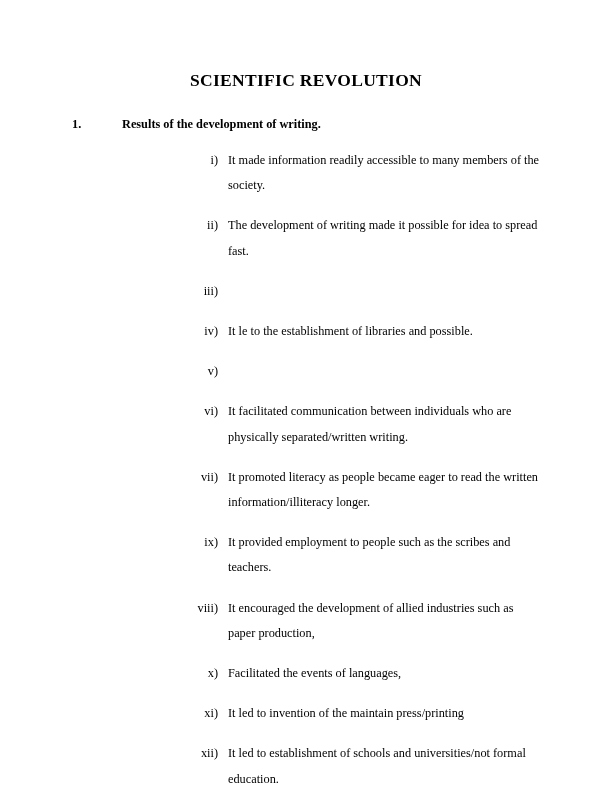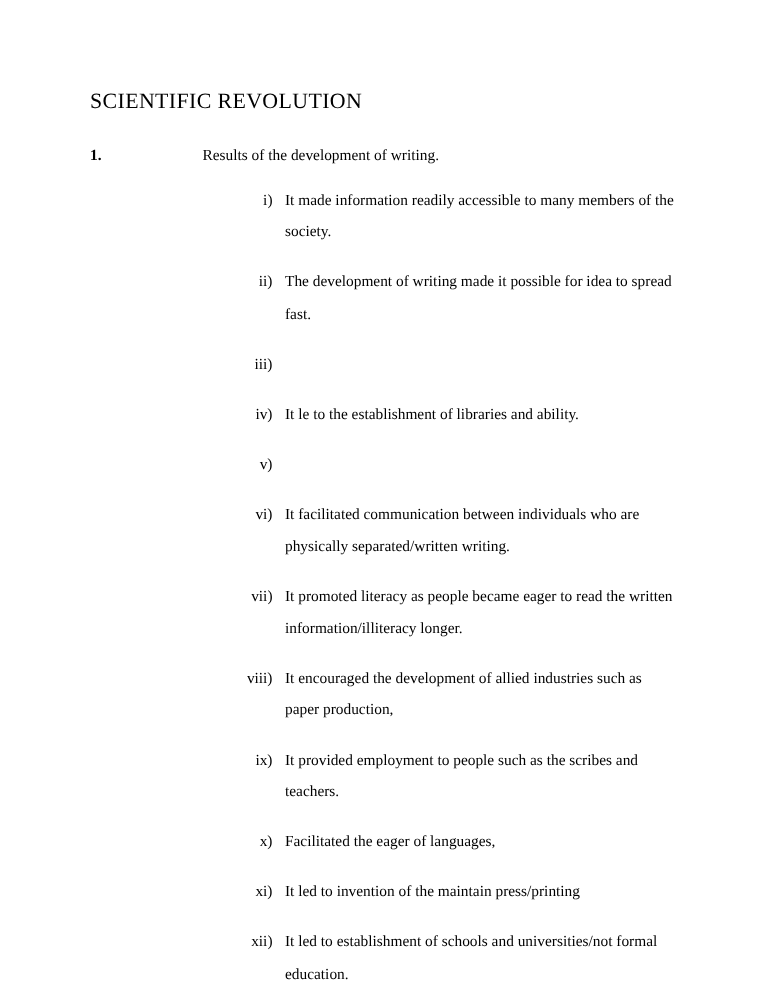--- a/index.html
+++ b/index.html
@@ -16,43 +16,43 @@
     overflow: hidden;
   }
   .page {
     width: 612px;
     height: 792px;
     box-sizing: border-box;
     padding: 58px 72px 60px 72px;
     position: relative;
   }
   .doc-title {
-    font-weight: normal;
+    text-align: center;
+    font-weight: bold;
     font-size: 17.5px;
     letter-spacing: 0.3px;
     margin: 12px 0 0 0;
     line-height: 1.2;
   }
   .section {
     margin-top: 26px;
   }
   .section-head {
     display: flex;
     align-items: baseline;
     font-weight: bold;
     font-size: 12.3px;
   }
   .section-num {
     width: 50px;
     flex: 0 0 50px;
     font-weight: bold;
   }
   .section-title {
-    font-weight: normal;
-    margin-left: 40px;
+    font-weight: bold;
   }
   .list {
     margin-top: 16px;
     padding: 0;
   }
   .list-item {
     display: flex;
     align-items: flex-start;
     margin-bottom: 15px;
     font-size: 12.3px;
@@ -95,50 +95,50 @@
         <span class="item-marker">ii)</span>
         <span class="item-text">The development of writing made it possible for idea to spread fast.</span>
       </div>
 
       <div class="list-item">
         <span class="item-marker">iii)</span>
       </div>
 
       <div class="list-item">
         <span class="item-marker">iv)</span>
-        <span class="item-text">It le to the establishment of libraries and ability.</span>
+        <span class="item-text">It le to the establishment of libraries and possible.</span>
       </div>
 
       <div class="list-item">
         <span class="item-marker">v)</span>
       </div>
 
       <div class="list-item">
         <span class="item-marker">vi)</span>
         <span class="item-text">It facilitated communication between individuals who are physically separated/written writing.</span>
       </div>
 
       <div class="list-item">
         <span class="item-marker">vii)</span>
         <span class="item-text">It promoted literacy as people became eager to read the written information/illiteracy longer.</span>
       </div>
 
       <div class="list-item">
+        <span class="item-marker">ix)</span>
+        <span class="item-text">It provided employment to people such as the scribes and teachers.</span>
+      </div>
+
+      <div class="list-item">
         <span class="item-marker">viii)</span>
         <span class="item-text">It encouraged the development of allied industries such as paper production,</span>
       </div>
 
       <div class="list-item">
-        <span class="item-marker">ix)</span>
-        <span class="item-text">It provided employment to people such as the scribes and teachers.</span>
-      </div>
-
-      <div class="list-item">
         <span class="item-marker">x)</span>
-        <span class="item-text">Facilitated the eager of languages,</span>
+        <span class="item-text">Facilitated the events of languages,</span>
       </div>
 
       <div class="list-item">
         <span class="item-marker">xi)</span>
         <span class="item-text">It led to invention of the maintain press/printing</span>
       </div>
 
       <div class="list-item">
         <span class="item-marker">xii)</span>
         <span class="item-text">It led to establishment of schools and universities/not formal education.</span>

